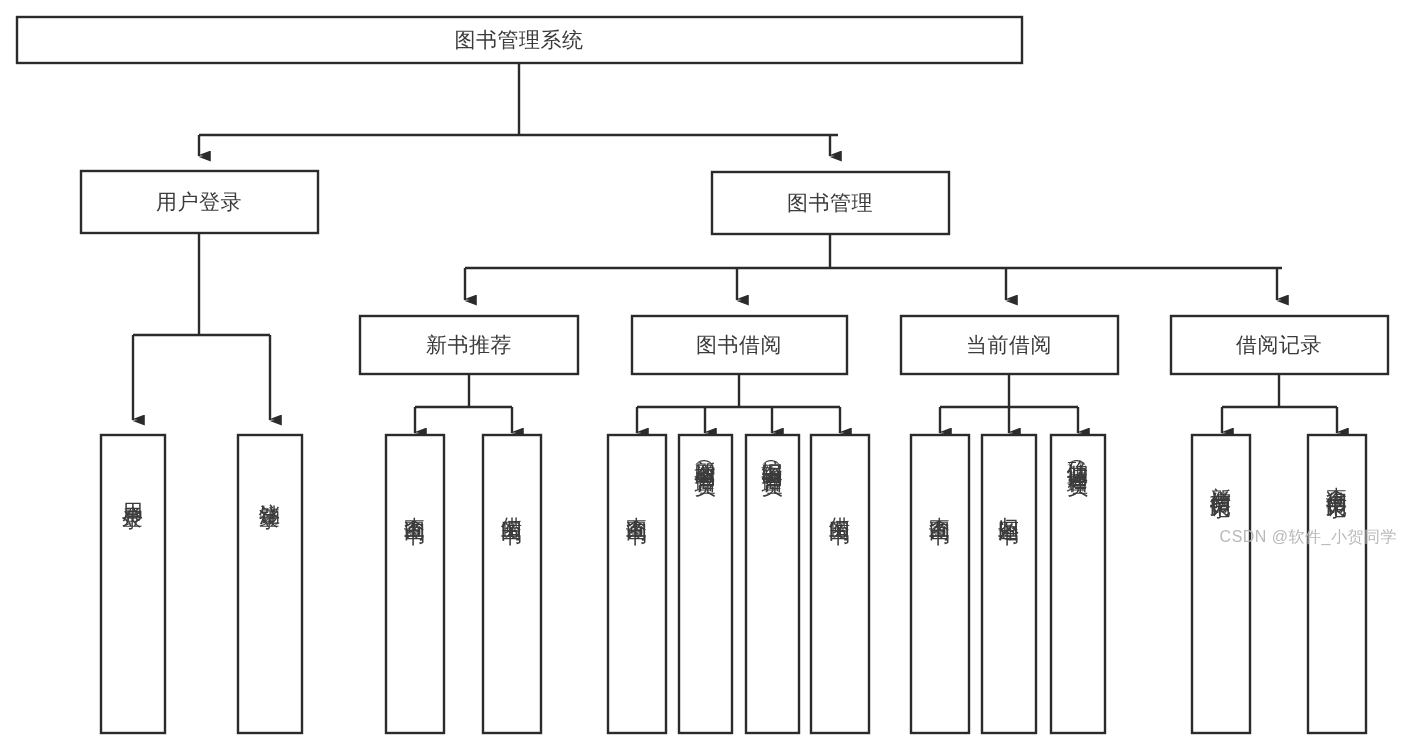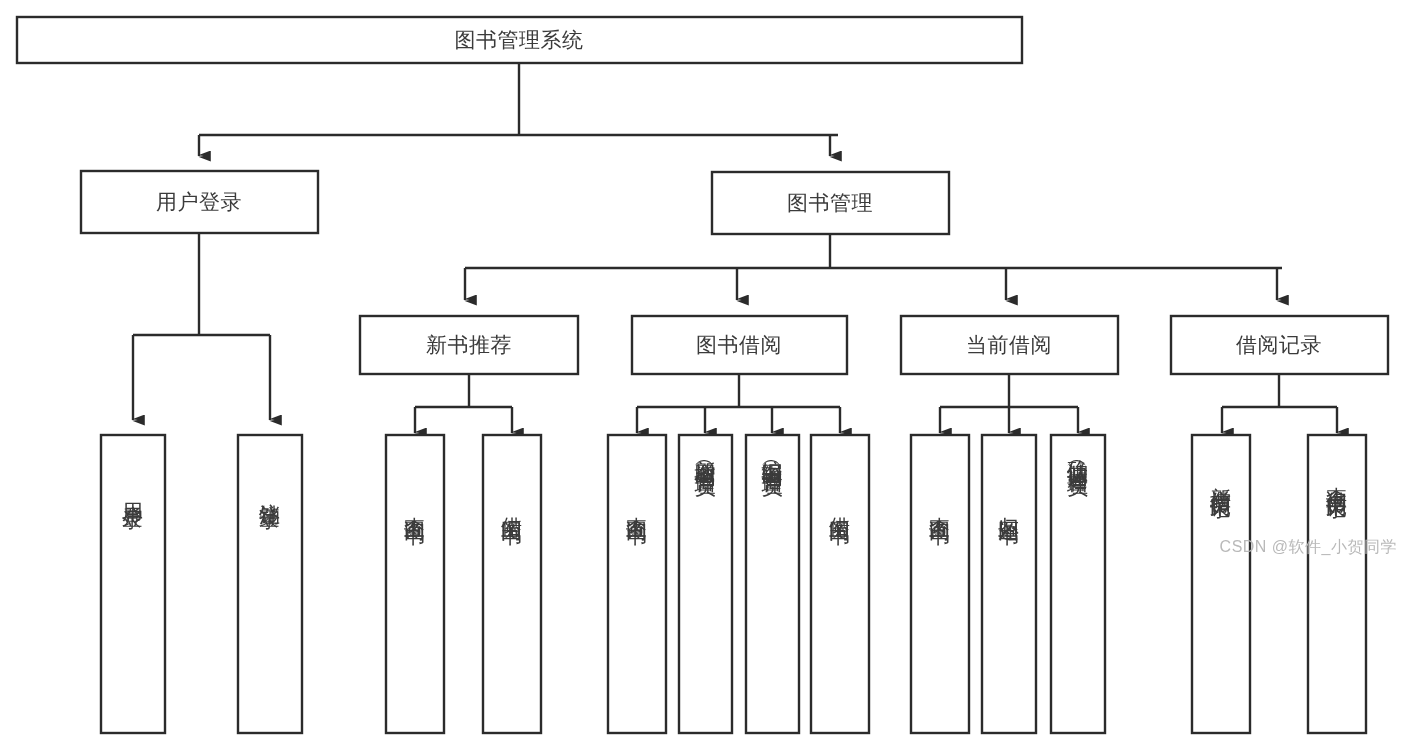--- a/index.html
+++ b/index.html
@@ -25,21 +25,21 @@
   .leaf-label{
     writing-mode:vertical-rl;
     text-orientation:upright;
     font-family:"Liberation Sans","DejaVu Sans",sans-serif;
     font-size:21px;color:#3b3b3b;
     letter-spacing:2.5px;
     line-height:1;
     white-space:nowrap;
   }
   .watermark{
-    position:absolute;right:8px;bottom:0;
+    position:absolute;right:8px;bottom:10px;
     font-family:"Liberation Sans","DejaVu Sans",sans-serif;
     font-size:16px;color:#b9b9b9;letter-spacing:0.5px;
     user-select:none;
   }
 </style>
 </head>
 <body>
 
 <div id="diagram-root">
 

